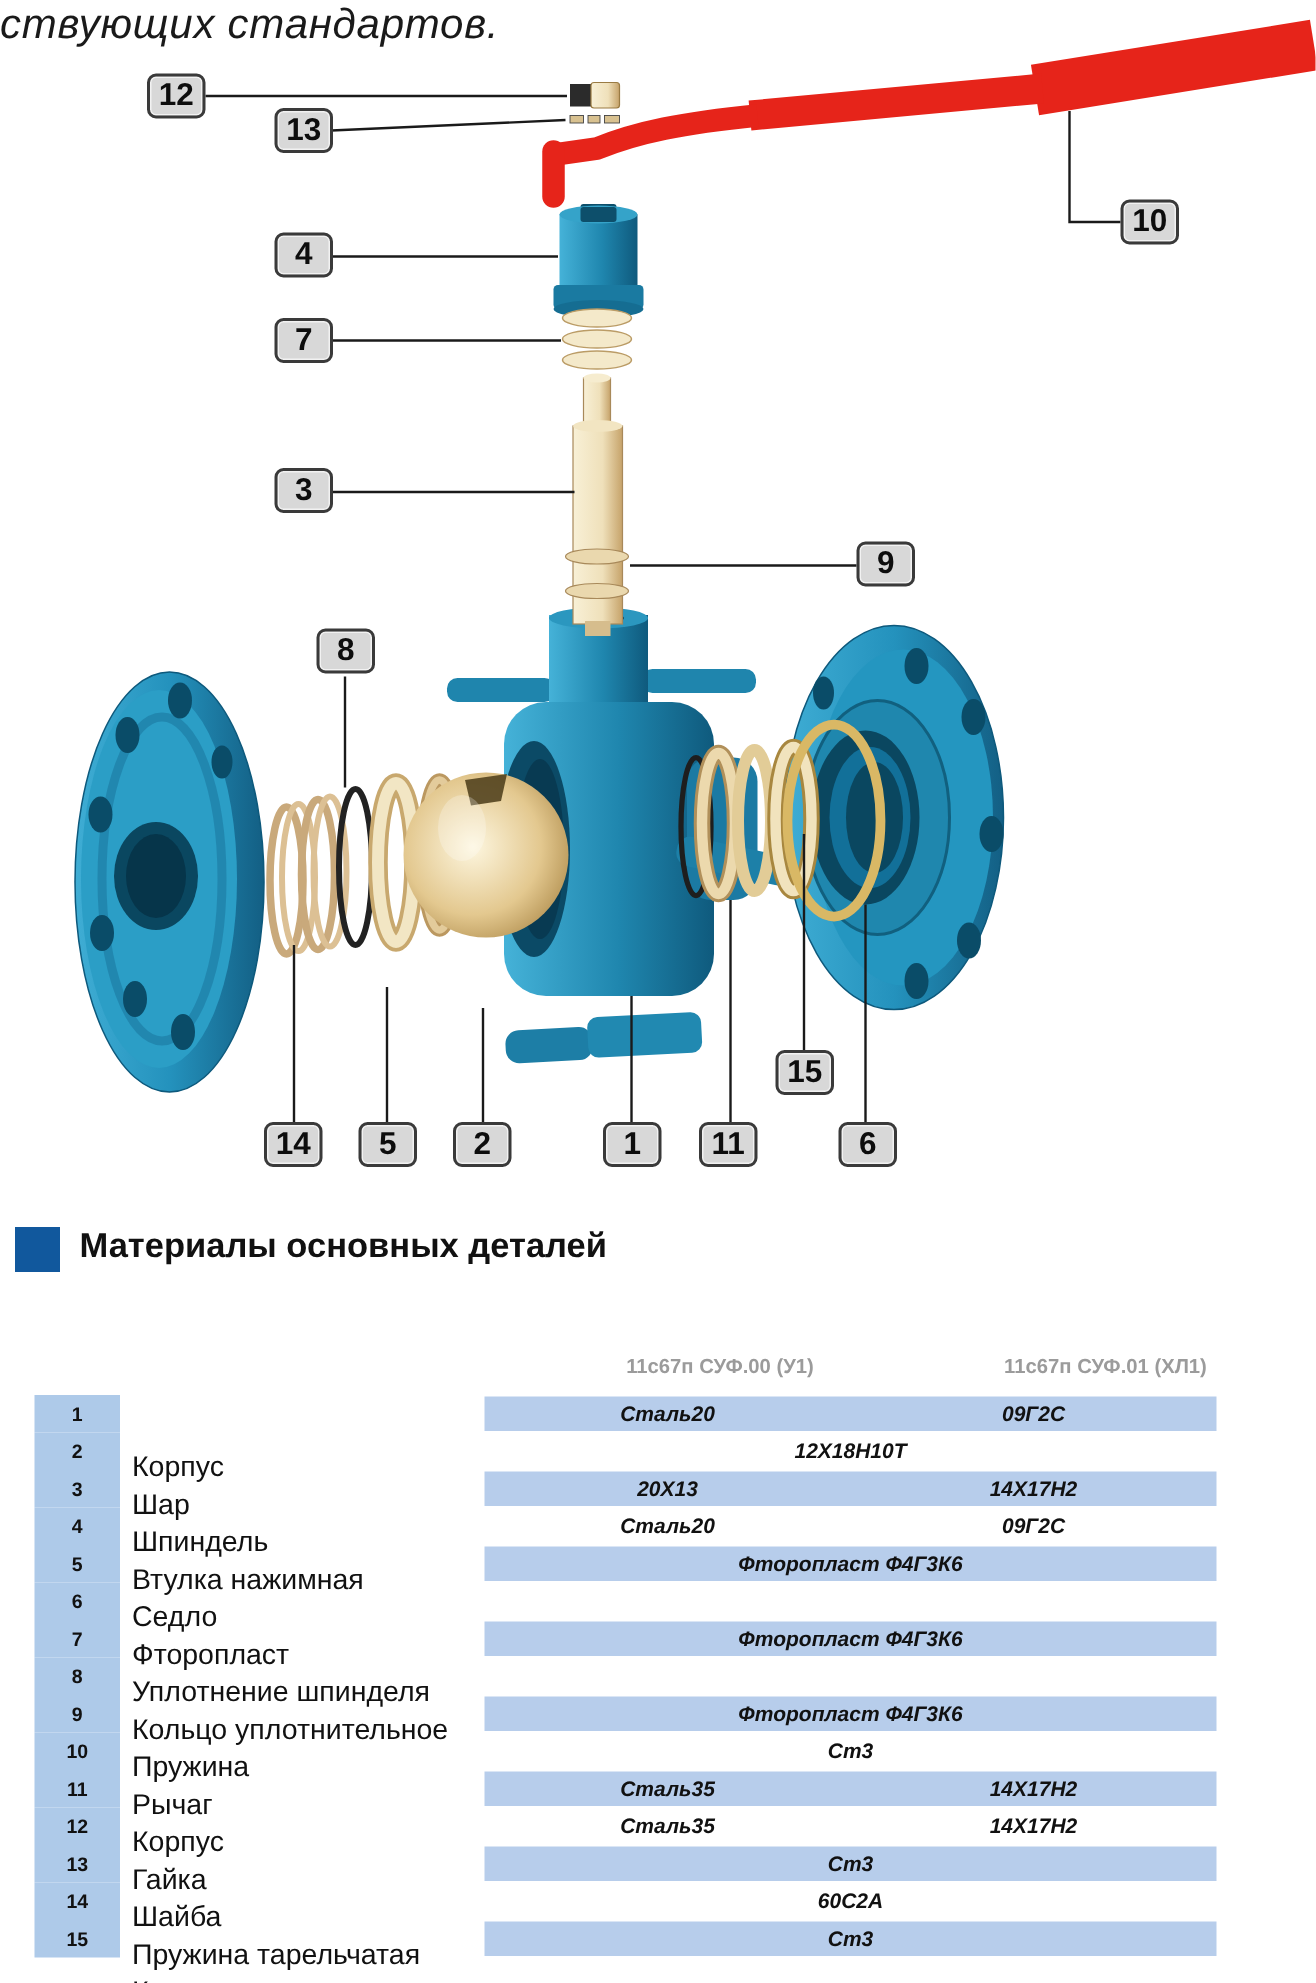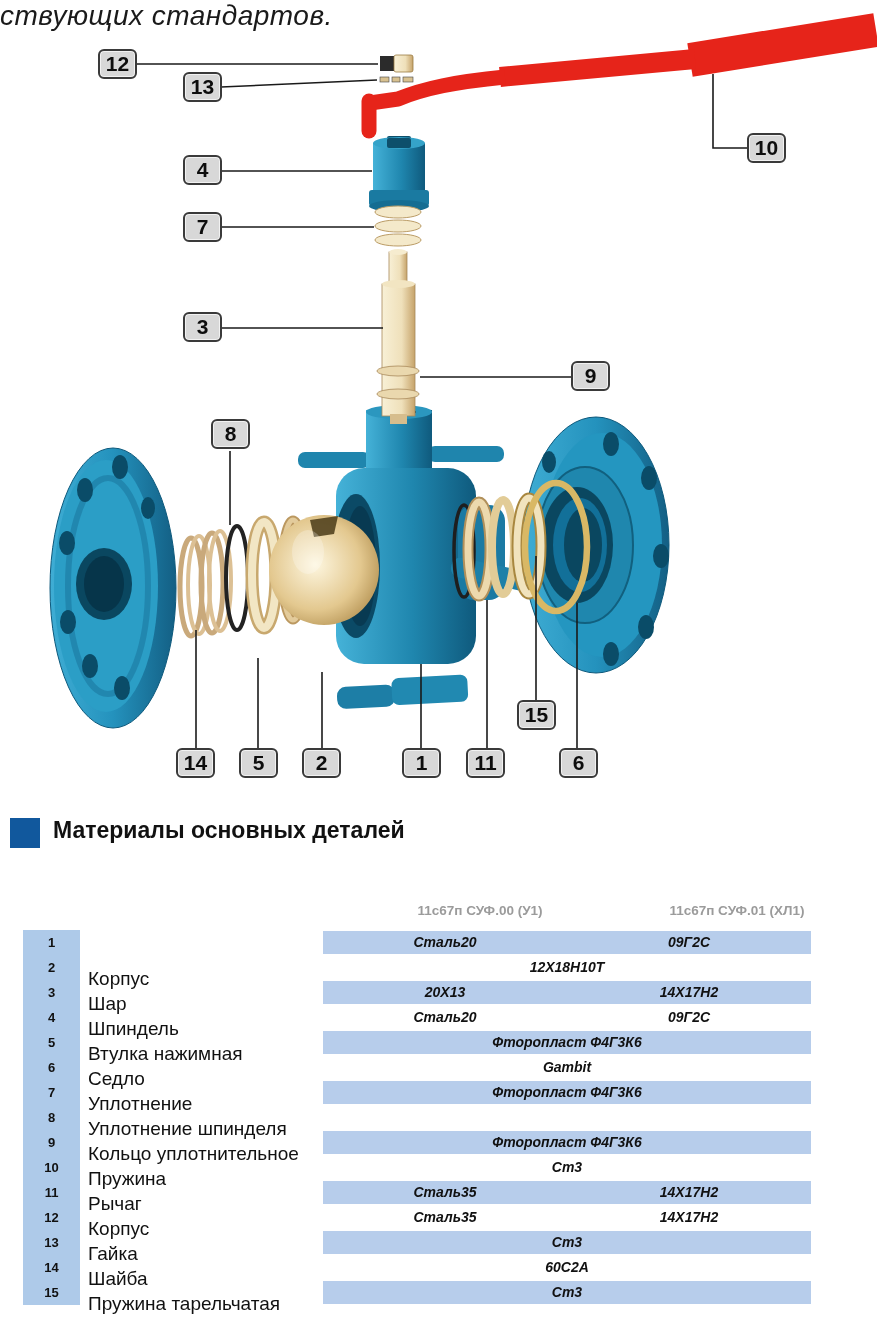--- a/index.html
+++ b/index.html
@@ -280,24 +280,21 @@
   <div class="trow">
     <div class="ncell">5</div>
     <div class="pname">Седло</div>
     <div class="band blue">
       <div class="val">Фторопласт Ф4Г3К6</div>
     </div>
   </div>
 
   <div class="trow">
     <div class="ncell">6</div>
-    <div class="pname">Уплотнение</div>
-    <div class="band">
-      <div class="val">Gambit</div>
-    </div>
+    <div class="pname">Фторопласт</div>
   </div>
 
   <div class="trow">
     <div class="ncell">7</div>
     <div class="pname">Уплотнение шпинделя</div>
     <div class="band blue">
       <div class="val">Фторопласт Ф4Г3К6</div>
     </div>
   </div>
 

